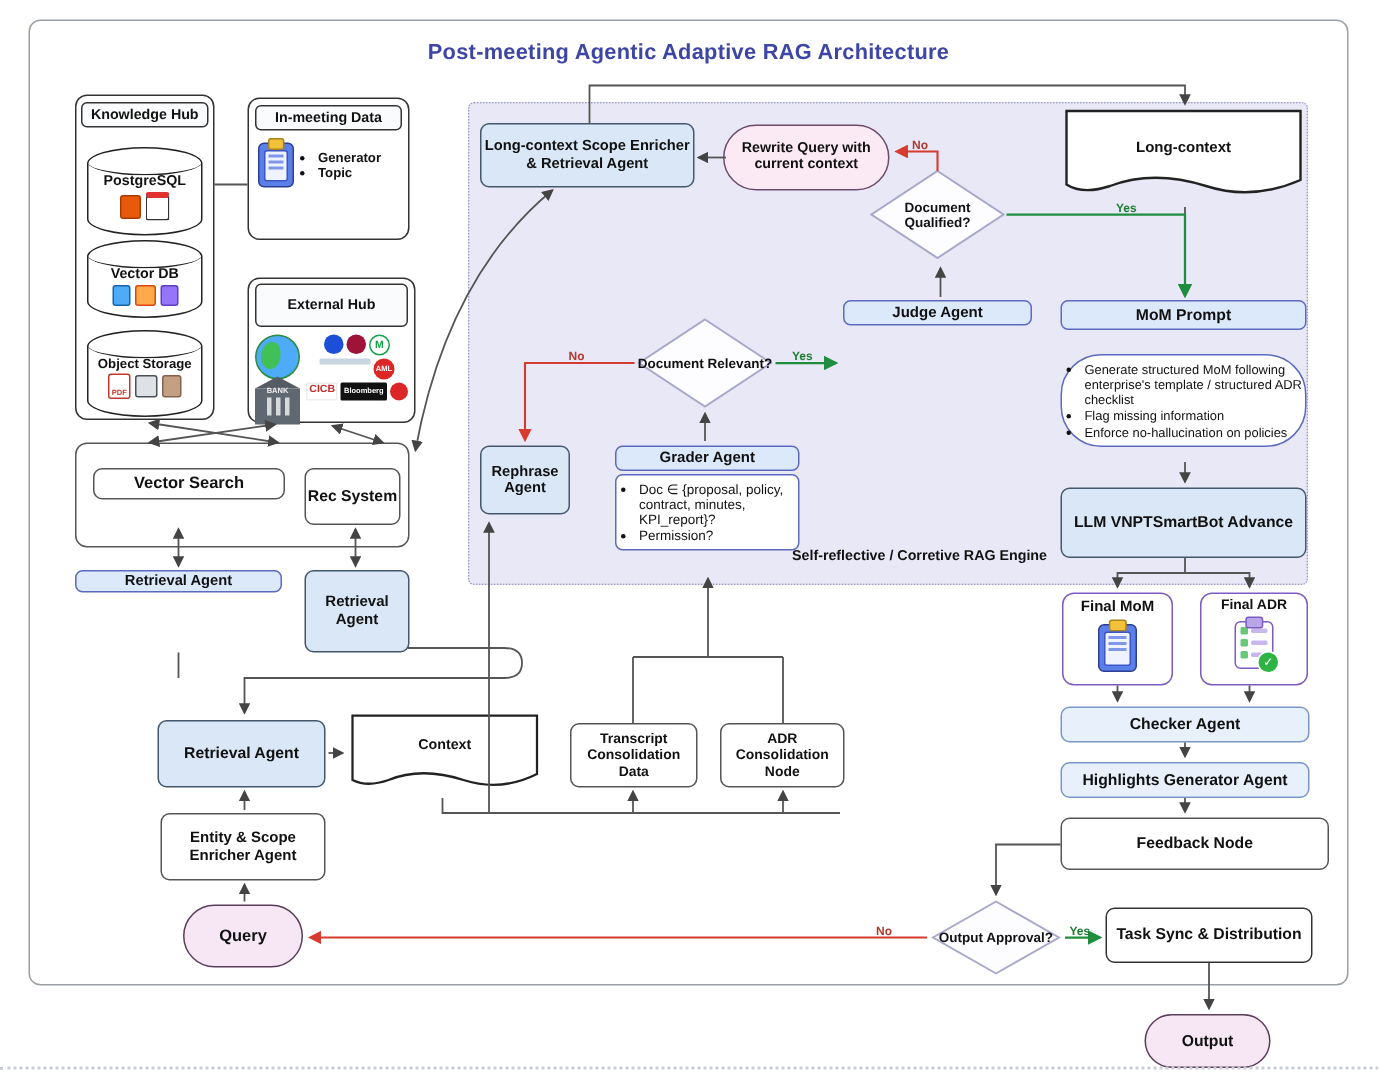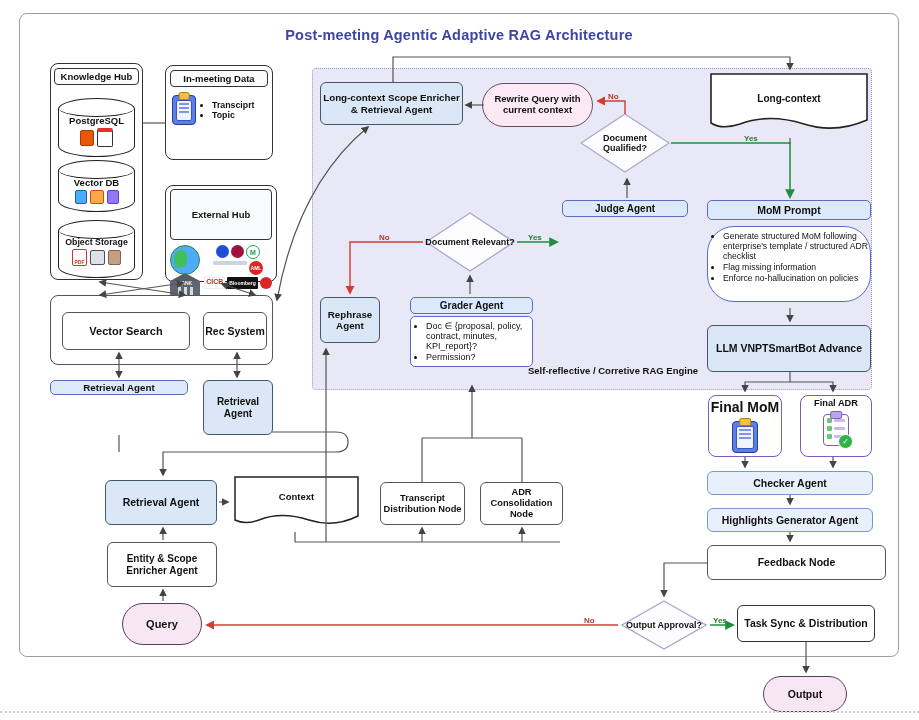--- a/index.html
+++ b/index.html
@@ -93,28 +93,28 @@
   <div class="hdr" style="margin:4px 4px;font-size:9.5px;padding:2px 0;">In-meeting Data</div>
   <div style="display:flex;align-items:center;gap:4px;padding:4px 2px 0 6px;">
     <span class="clipb" style="width:22px;height:28px;flex:0 0 auto;">
         <span class="pg">
           <i></i>
           <i></i>
           <i></i>
         </span>
       </span>
     <ul style="margin:0;padding-left:12px;font-size:8.8px;font-weight:bold;">
-      <li>Transciprt</li>
+      <li>Generator</li>
       <li>Topic</li>
     </ul>
   </div>
 </div>
 
 <div class="abs group" style="left:165px;top:185px;width:112px;height:97px;">
-  <div class="hdr" style="margin:3px 4px;font-size:9.5px;padding:19px 0;">External Hub</div>
+  <div class="hdr" style="margin:3px 4px;font-size:9.5px;padding:8px 0;">External Hub</div>
   <div style="display:flex;padding:2px 4px;gap:4px;">
     <div style="display:flex;flex-direction:column;gap:6px;align-items:center;">
       <span class="globe"></span>
       <span class="bank">
           <span class="bk">BANK</span>
           <span class="cols">
             <i></i>
             <i></i>
             <i></i>
           </span>
@@ -127,21 +127,21 @@
       <span style="width:34px;height:4px;background:#cbd5e1;border-radius:1px;"></span>
       <span class="badge" style="width:14px;height:14px;background:#dc2626;font-size:5px;">AML</span>
       <span class="cicb">CICB</span>
       <span class="wordmark">Bloomberg</span>
       <span class="badge" style="width:12px;height:12px;background:#dc2626;"></span>
     </div>
   </div>
 </div>
 
 <div class="abs group" style="left:50px;top:295px;width:223px;height:70px;border-color:#555;"></div>
-<div class="abs node" style="left:62px;top:312px;width:128px;height:38px;font-size:11px;">
+<div class="abs node" style="left:62px;top:312px;width:128px;height:21px;font-size:11px;">
     <span>Vector Search</span>
   </div>
 <div class="abs node" style="left:203px;top:312px;width:64px;height:38px;font-size:10.5px;">
     <span>Rec System</span>
   </div>
 
 <div class="abs" style="left:50px;top:380px;width:138px;">
   <div class="agent-hd" style="font-size:9.8px;padding:1px 0;">Retrieval Agent</div>
 </div>
 <div class="abs node blue" style="left:203px;top:380px;width:70px;height:55px;font-size:10px;">
@@ -186,21 +186,21 @@
     </svg>
   <div class="doc-label" style="font-size:10px;">Long-context</div>
 </div>
 
 <div class="abs" style="left:562px;top:200px;width:126px;">
   <div class="agent-hd" style="font-size:10px;padding:2px 0;">Judge Agent</div>
 </div>
 
 <div class="abs" style="left:707px;top:200px;width:164px;">
   <div class="agent-hd" style="font-size:10.5px;padding:3px 0;">MoM Prompt</div>
-  <div class="agent-bd" style="margin-top:6px;font-size:8.6px;padding:2px 2px 17px 2px;border-radius:27px;">
+  <div class="agent-bd" style="margin-top:16px;font-size:8.6px;padding:2px 2px 3px 2px;border-radius:27px;">
     <ul>
       <li>Generate structured MoM following enterprise's template / structured ADR checklist</li>
       <li>Flag missing information</li>
       <li>Enforce no-hallucination on policies</li>
     </ul>
   </div>
 </div>
 
 <div class="abs node blue" style="left:707px;top:325px;width:164px;height:47px;font-size:10.5px;">
     <span>LLM  VNPTSmartBot Advance</span>
@@ -221,28 +221,28 @@
   <div class="agent-hd" style="font-size:10px;padding:2px 12px;">Grader Agent</div>
   <div class="agent-bd" style="margin-top:2px;font-size:9px;padding:2px 2px 3px 2px;">
     <ul>
       <li>Doc ∈ {proposal, policy, contract, minutes, KPI_report}?</li>
       <li>Permission?</li>
     </ul>
   </div>
 </div>
 
 <div class="abs node" style="left:380px;top:482px;width:85px;height:43px;font-size:9.3px;">
-    <span>Transcript Distribution Node</span>
+    <span>Transcript Consolidation Data</span>
   </div>
 <div class="abs node" style="left:480px;top:482px;width:83px;height:43px;font-size:9.3px;">
     <span>ADR Consolidation Node</span>
   </div>
 
 <div class="abs pbox" style="left:708px;top:395px;width:74px;height:62px;">
-  <div style="text-align:center;font-weight:bold;font-size:14px;margin-top:3px;">Final MoM</div>
+  <div style="text-align:center;font-weight:bold;font-size:10px;margin-top:3px;">Final MoM</div>
   <span class="clipb" style="width:24px;height:30px;display:block;margin:6px auto 0 auto;">
       <span class="pg">
         <i></i>
         <i></i>
         <i></i>
       </span>
     </span>
 </div>
 <div class="abs pbox" style="left:800px;top:395px;width:72px;height:62px;">
   <div style="text-align:center;font-weight:bold;font-size:9.3px;margin-top:2px;">Final ADR</div>

